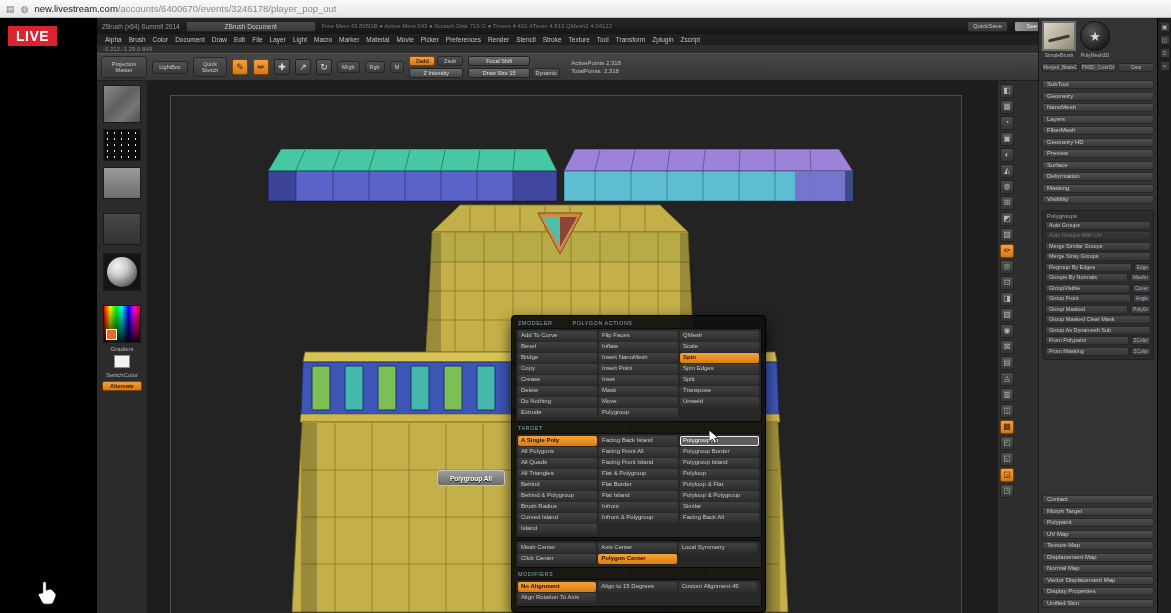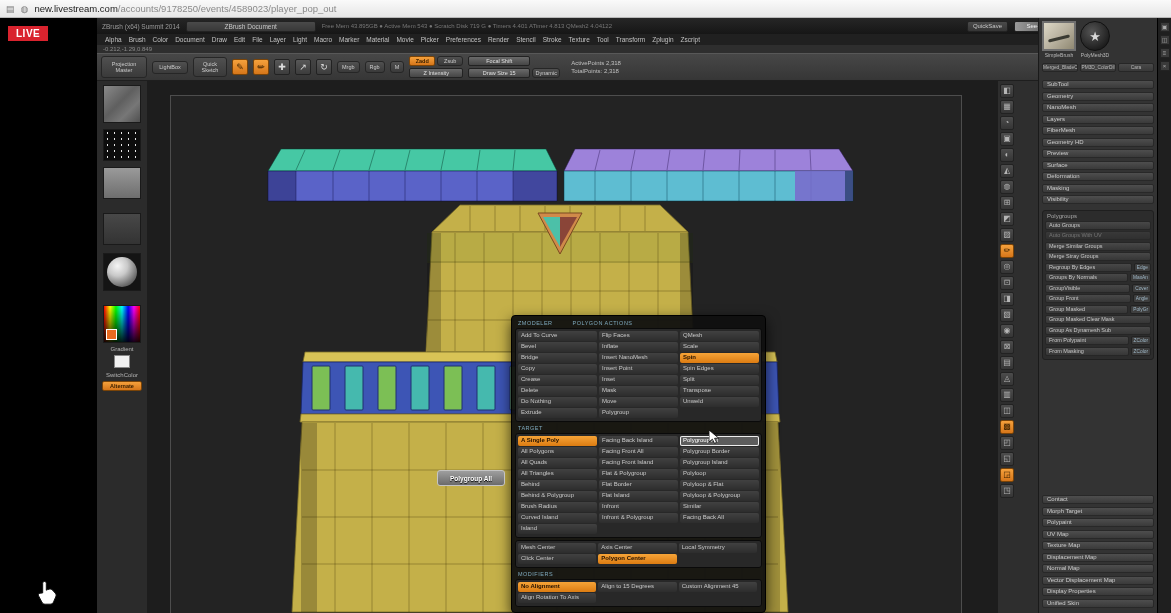--- a/index.html
+++ b/index.html
@@ -4,21 +4,21 @@
 <style>
 *{margin:0;padding:0;box-sizing:border-box}
 html,body{width:1171px;height:613px;background:#000;overflow:hidden;font-family:"Liberation Sans",sans-serif;position:relative}
 
 
 .browser-bar{position:absolute;left:0;top:0;width:1171px;height:18px;background:linear-gradient(#fafafa,#e6e6e6);border-bottom:1px solid #b8b8b8;display:flex;align-items:center;gap:6px;padding:0 6px;font-size:9.5px;color:#555;z-index:50}
 .micon{color:#777;font-size:9px}
 .url-host{color:#1a1a1a;font-weight:normal}
 .url-path{color:#8a8a8a}
 
-.live-badge{position:absolute;left:8px;top:26px;background:#d9232e;color:#fff;font-size:10px;font-weight:bold;padding:2px 8px;letter-spacing:.5px;z-index:45}
+.live-badge{position:absolute;left:8px;top:26px;background:#d9232e;color:#fff;font-size:14px;font-weight:bold;padding:2px 8px;letter-spacing:.5px;z-index:45}
 
 
 .zb-bg{position:absolute;left:97px;top:18px;width:1074px;height:595px;background:#2e2e2e}
 .zb-title{position:absolute;left:97px;top:18px;width:1074px;height:16px;background:linear-gradient(#262626,#161616);display:flex;align-items:center;gap:6px;padding:0 5px;font-size:6.5px;color:#9a9a9a;z-index:5}
 .doc-btn{width:130px;height:11px;line-height:10px;text-align:center;background:linear-gradient(#4a4a4a,#383838);border:1px solid #222;border-radius:2px;color:#c8c8c8}
 .title-stats{color:#777;font-size:6px;white-space:nowrap;overflow:hidden}
 .flex1{flex:1}
 .tbar-btn{height:11px;line-height:9px;padding:0 5px;background:linear-gradient(#4a4a4a,#353535);border:1px solid #222;border-radius:2px;color:#c5c5c5;font-size:6px}
 .tbar-slider{width:58px;height:11px;line-height:9px;text-align:center;background:linear-gradient(to right,#9a9a9a,#555 70%,#3a3a3a);border:1px solid #222;border-radius:2px;color:#eee;font-size:6px}
 .tbar-red{height:11px;line-height:9px;padding:0 6px;background:linear-gradient(#e04040,#b01818);border:1px solid #600;border-radius:2px;color:#fff;font-size:6px}
@@ -112,21 +112,21 @@
 
 .cursor-small{position:absolute;left:709px;top:430px;z-index:40}
 .cursor-hand{position:absolute;left:36px;top:580px;z-index:40}
 </style>
 </head>
 <body>
 
 <div class="browser-bar">
   <span class="micon">▤</span>
   <span class="micon">◍</span>
-  <span><span class="url-host">new.livestream.com</span><span class="url-path">/accounts/9178250/events/4589023/player_pop_out</span></span>
+  <span><span class="url-host">new.livestream.com</span><span class="url-path">/accounts/6400670/events/3246178/player_pop_out</span></span>
 </div>
 
 <div class="live-badge">LIVE</div>
 
 <div class="zb-bg"></div>
 
 <div class="zb-title">
   <span>ZBrush (x64) Summit 2014</span>
   <span class="doc-btn">ZBrush Document</span>
   <span class="title-stats">Free Mem 43.895GB ● Active Mem 543 ● Scratch Disk 719 G ● Timers 4.401  ATimer 4.813  QMesh2 4.04122</span>

